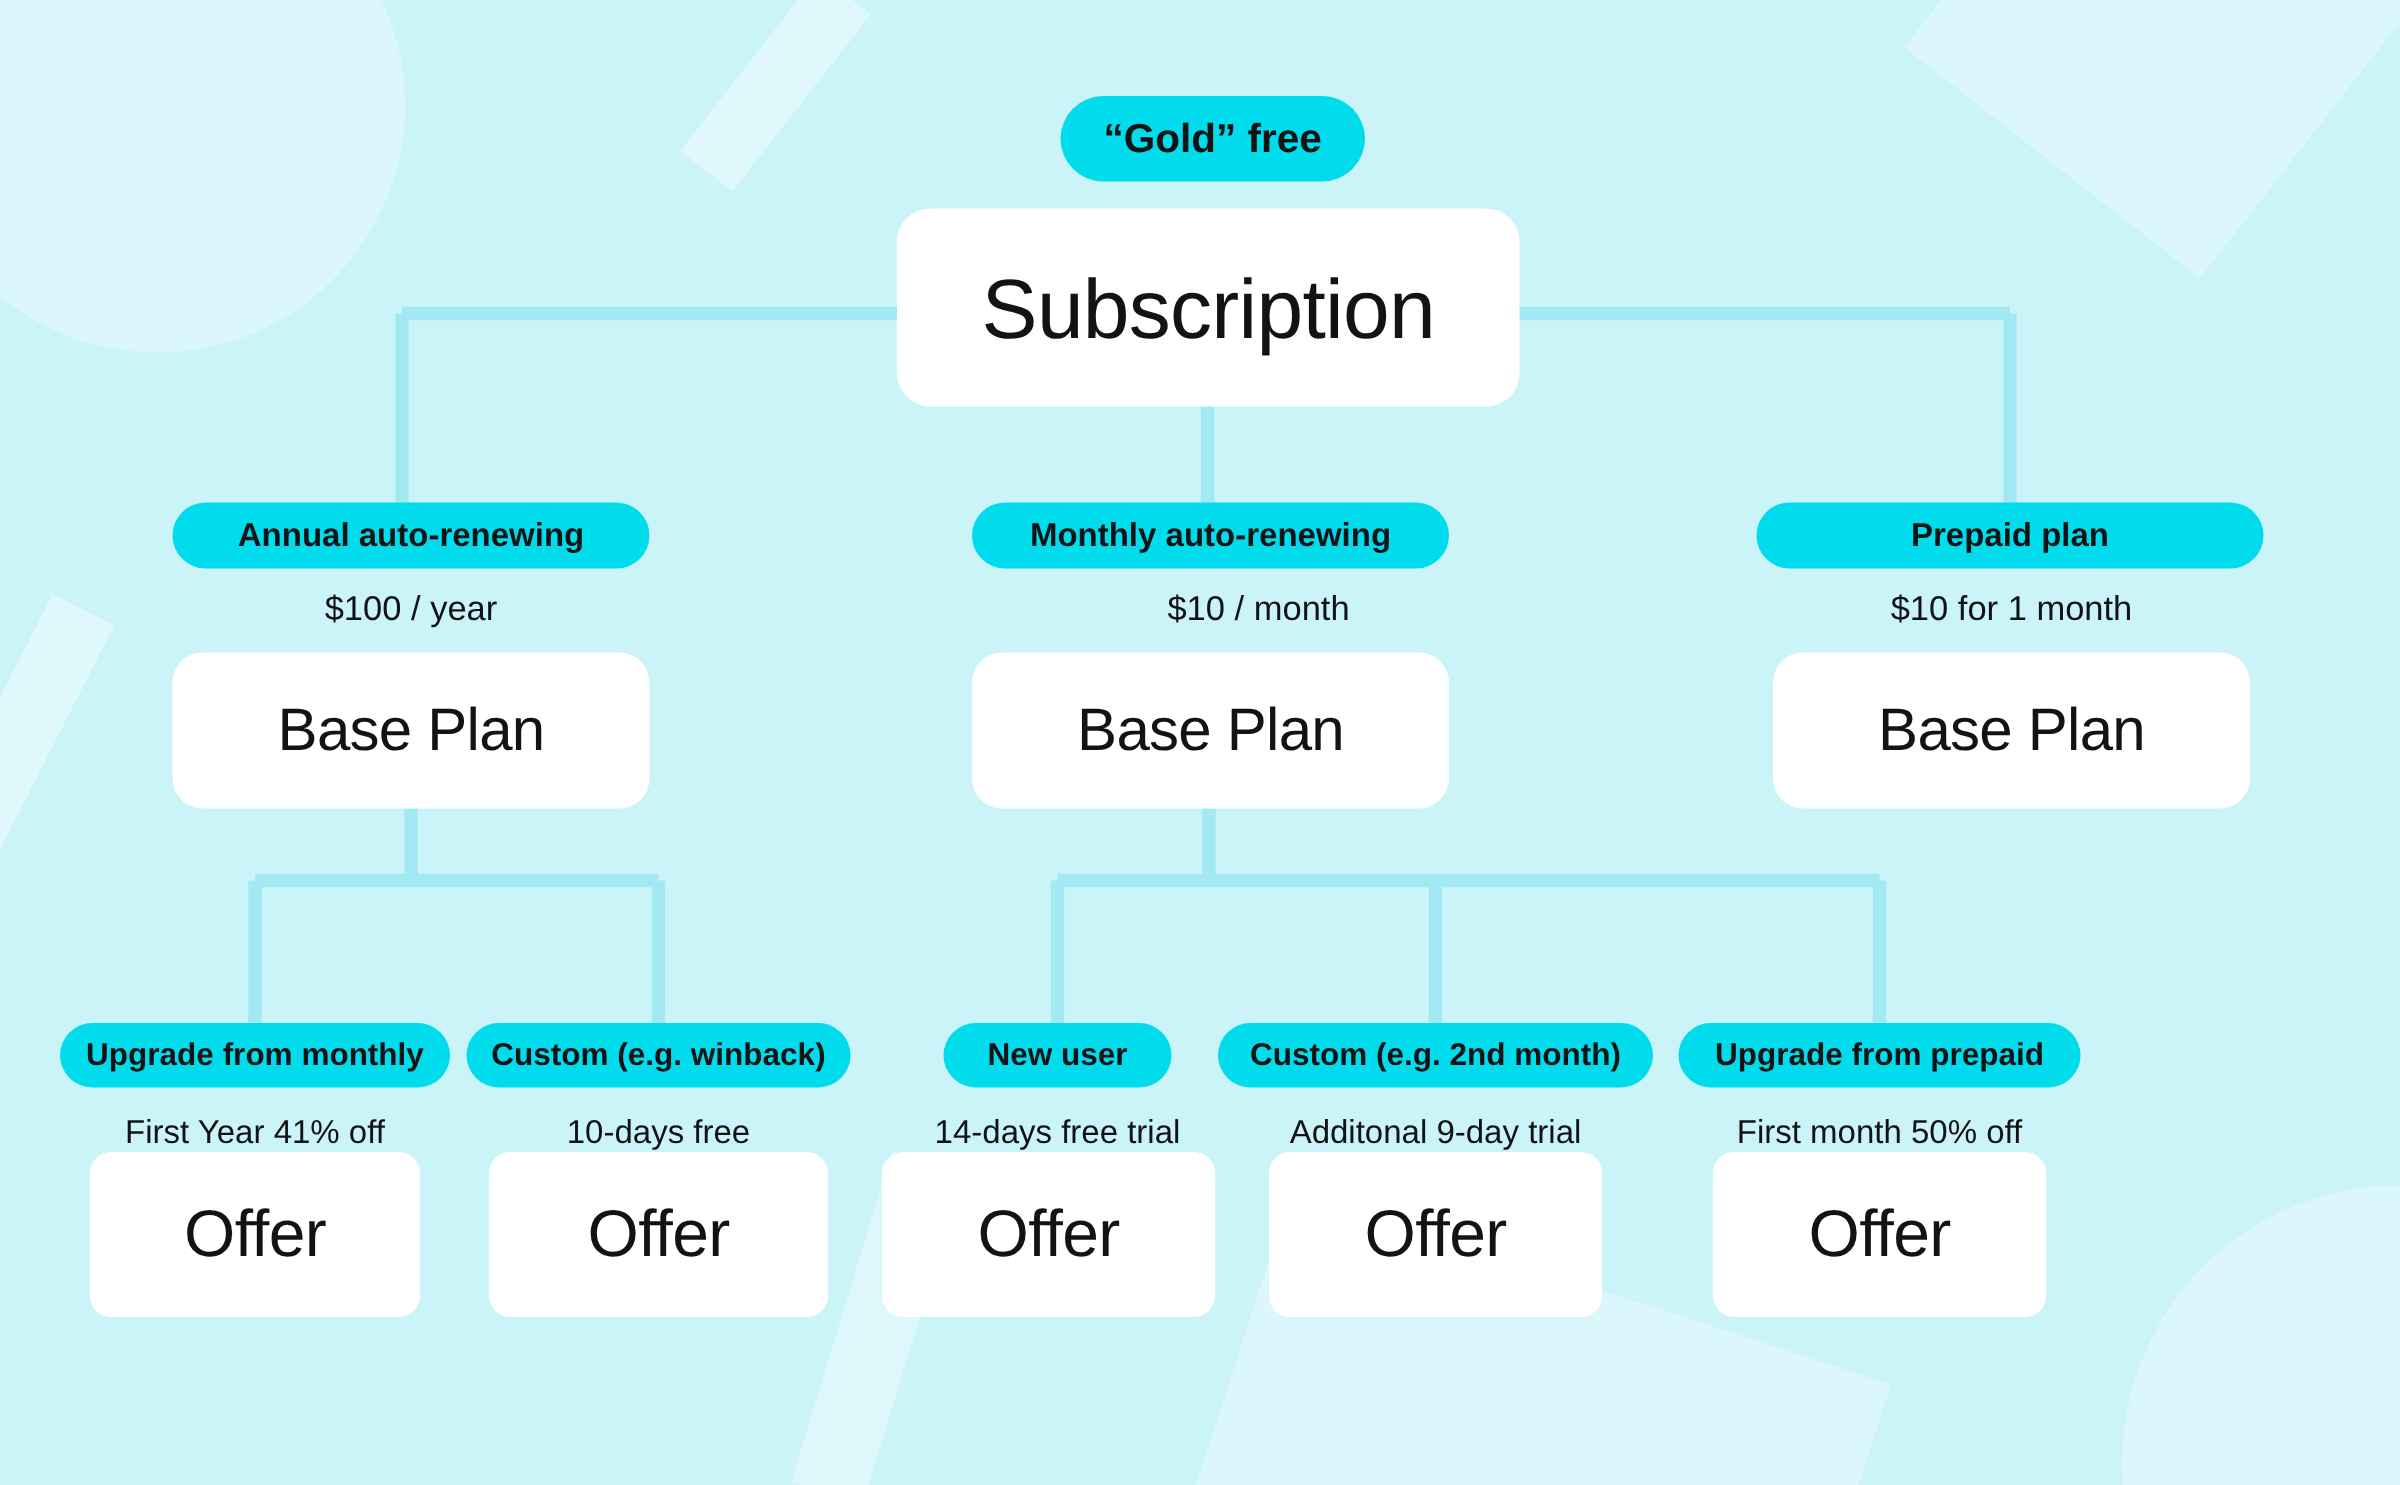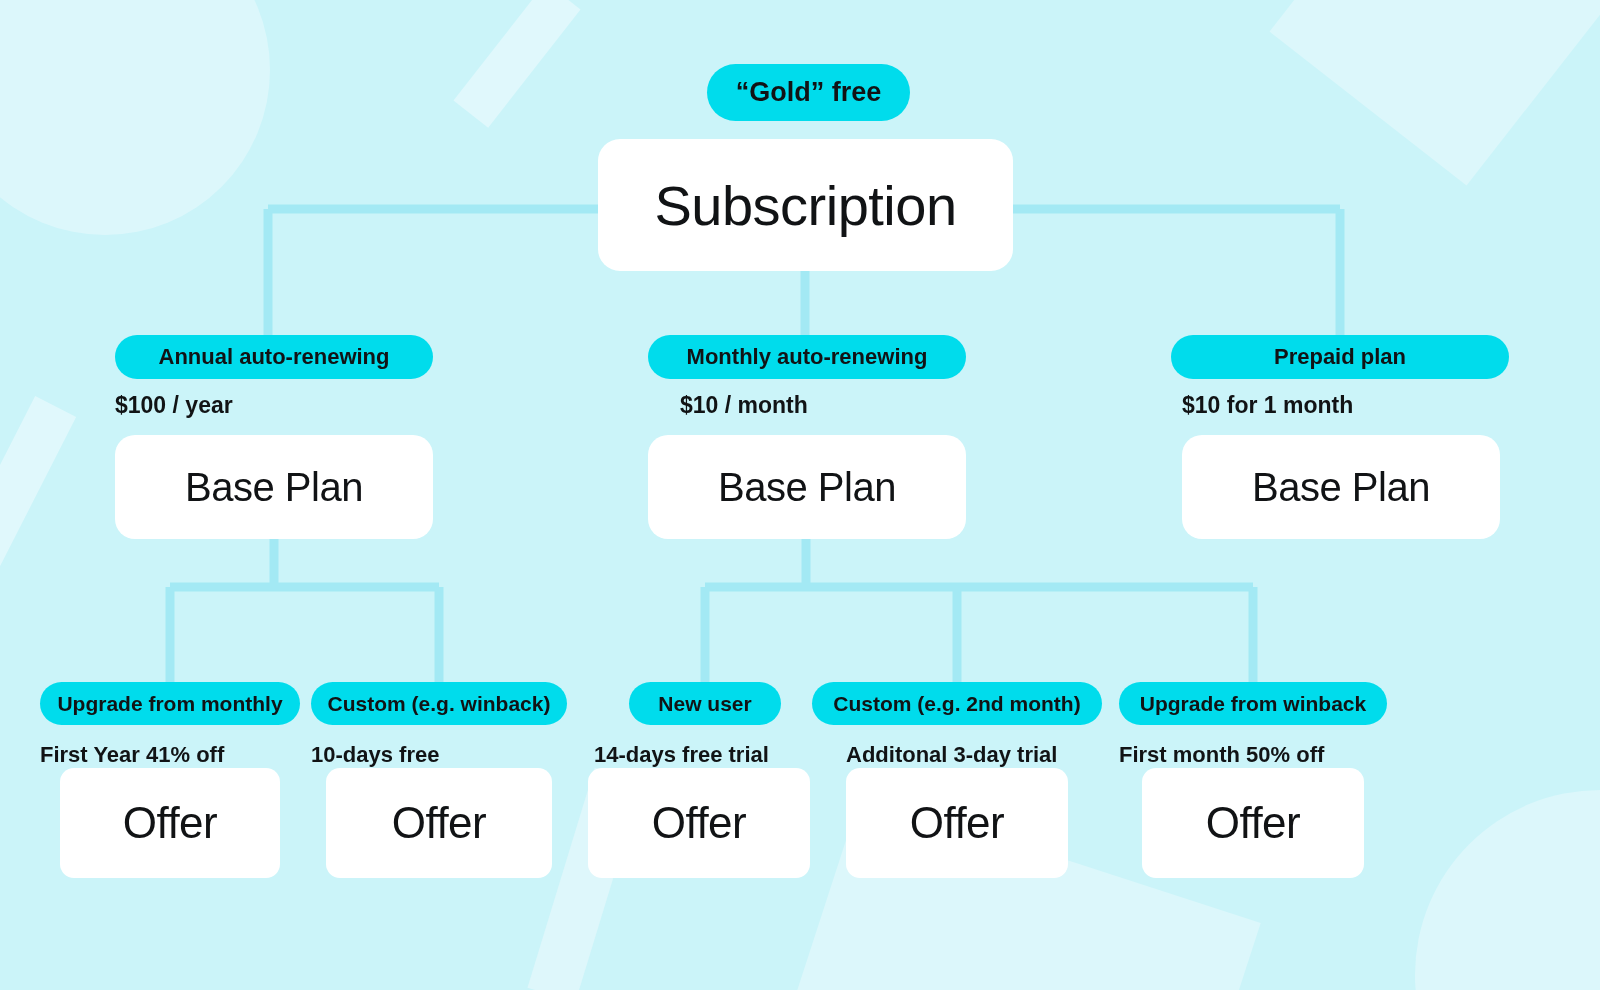--- a/index.html
+++ b/index.html
@@ -90,23 +90,24 @@
     display: flex;
     align-items: center;
     justify-content: center;
     color: #111315;
     font-weight: 500;
     letter-spacing: -0.5px;
   }
 
   .caption {
     position: absolute;
+    text-align: center;
     color: #111315;
     font-size: 23px;
-    font-weight: 700;
+    font-weight: 400;
     white-space: nowrap;
   }
 
   
   #tier-pill {
     left: 707px; top: 64px;
     width: 203px; height: 57px;
     font-size: 27px;
   }
 
@@ -218,20 +219,20 @@
 
   <div class="node pill l3-pill" id="l3-pill-1">Custom (e.g. winback)</div>
   <div class="caption l3-cap" id="l3-cap-1">10-days free</div>
   <div class="node card l3-card" id="l3-card-1">Offer</div>
 
   <div class="node pill l3-pill" id="l3-pill-2">New user</div>
   <div class="caption l3-cap" id="l3-cap-2">14-days free trial</div>
   <div class="node card l3-card" id="l3-card-2">Offer</div>
 
   <div class="node pill l3-pill" id="l3-pill-3">Custom (e.g. 2nd month)</div>
-  <div class="caption l3-cap" id="l3-cap-3">Additonal 3-day trial</div>
+  <div class="caption l3-cap" id="l3-cap-3">Additonal 9-day trial</div>
   <div class="node card l3-card" id="l3-card-3">Offer</div>
 
-  <div class="node pill l3-pill" id="l3-pill-4">Upgrade from winback</div>
+  <div class="node pill l3-pill" id="l3-pill-4">Upgrade from prepaid</div>
   <div class="caption l3-cap" id="l3-cap-4">First month 50% off</div>
   <div class="node card l3-card" id="l3-card-4">Offer</div>
 
 </div>
 
 </body></html>

